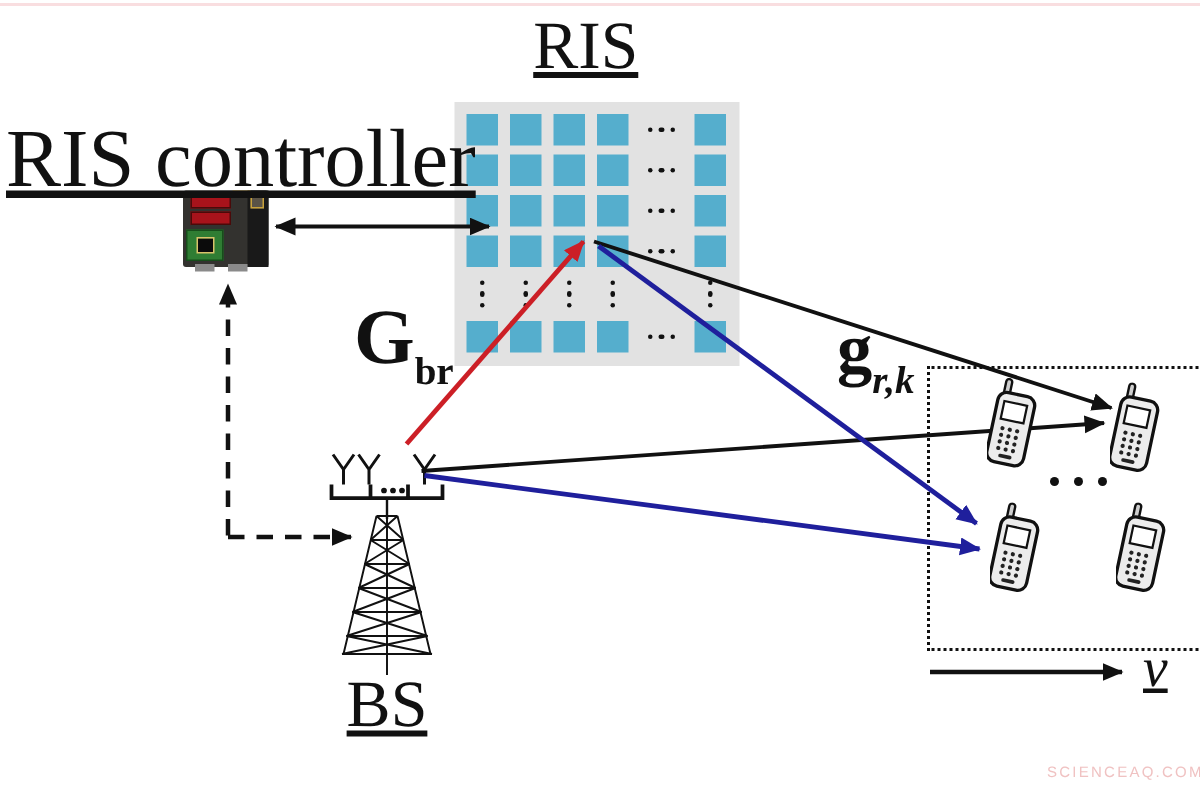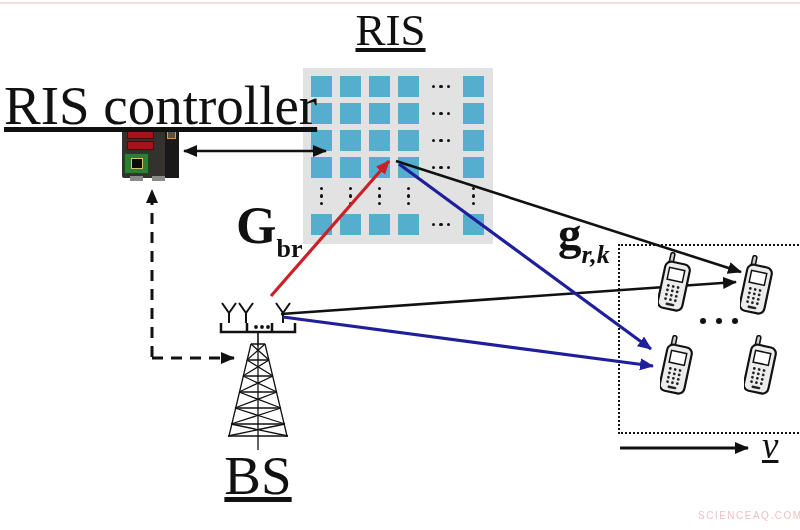--- a/index.html
+++ b/index.html
@@ -7,21 +7,21 @@
           font-family:"Liberation Serif","DejaVu Serif",serif;color:#111;}
   .abs{position:absolute;}
 
   
   #topline{position:absolute;left:0;top:2px;width:100%;height:2px;background:var(--c-top_line,#f6cdd0);opacity:.65;z-index:1;}
 
   
   .h{position:absolute;z-index:7;white-space:nowrap;text-decoration:underline;}
   #ris-title{left:333px;top:4px;width:115px;text-align:center;font-size:45px;}
   #ctrl-label{left:4px;top:74px;font-size:55px;}
-  #bs-label{left:208px;top:444px;width:100px;text-align:center;font-size:55px;}
+  #bs-label{left:208px;top:444px;width:100px;text-align:center;font-size:44px;}
   #user-label{left:621px;top:386px;font-size:37px;}
   #user-label i{margin-left:9px;font-family:"Liberation Serif",serif;}
   #v-label{left:762px;top:424px;font-size:37px;font-style:italic;}
 
   
   .ch{position:absolute;z-index:7;font-weight:bold;white-space:nowrap;}
   .ch .base{font-size:47px;}
   .ch .sub{font-size:26px;vertical-align:-14px;letter-spacing:0;}
   .ch .it{font-style:italic;}
   #lbl-gbr{left:236px;top:196px;text-align:right;}

